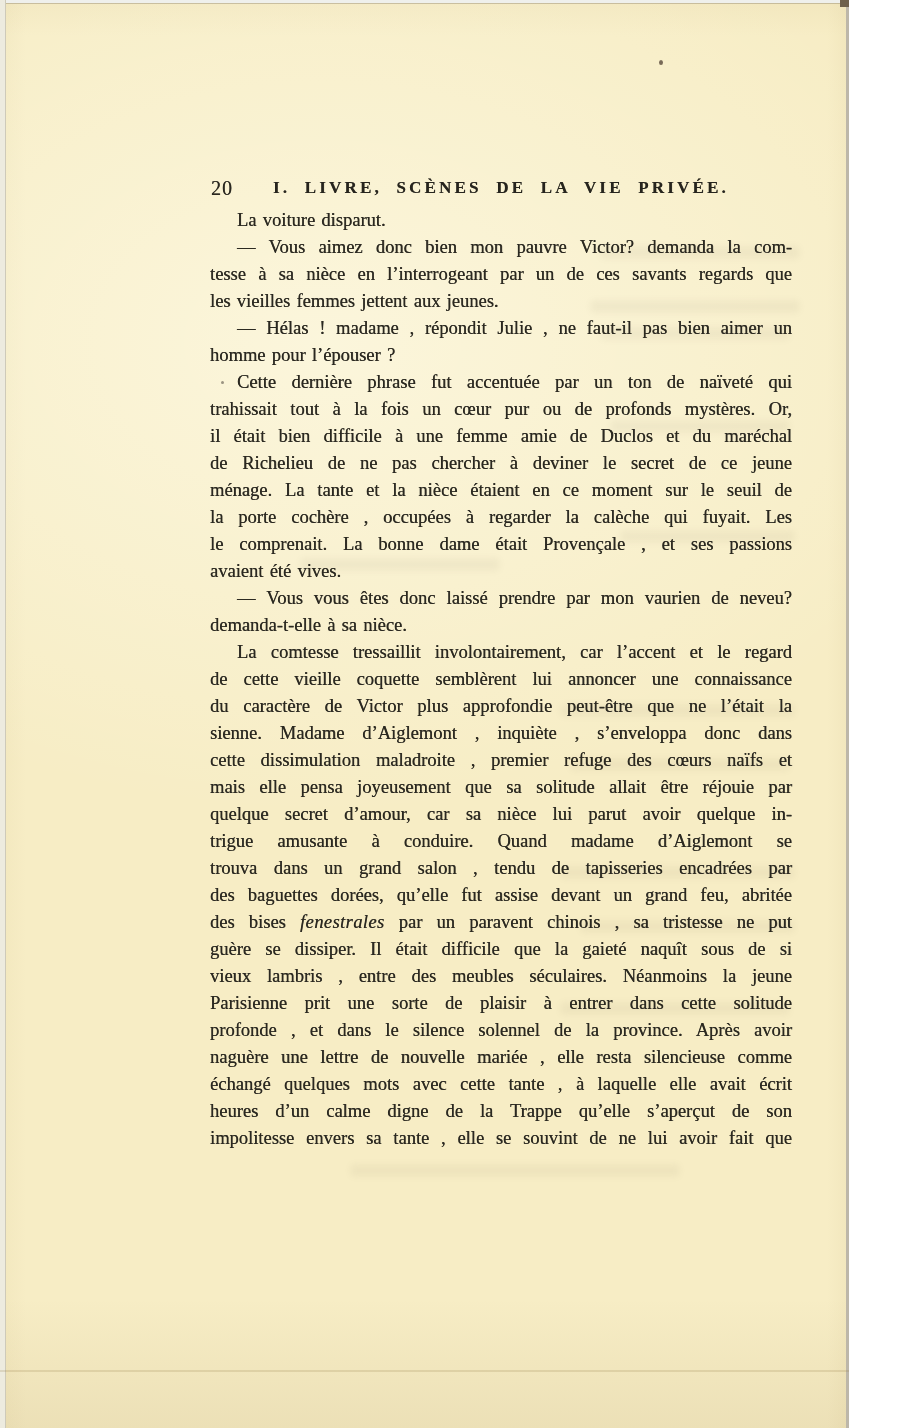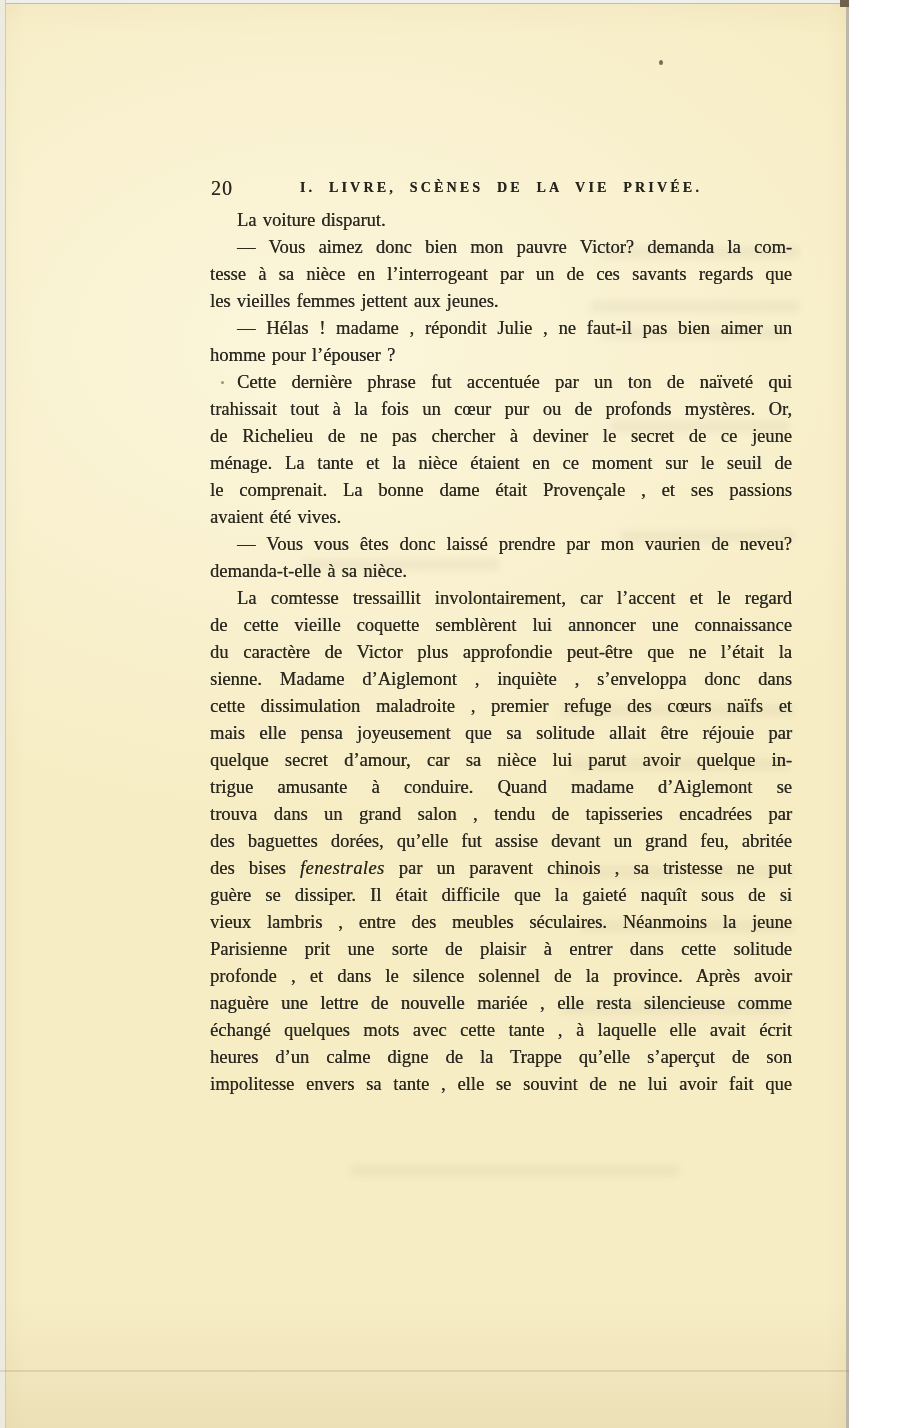--- a/index.html
+++ b/index.html
@@ -11,21 +11,21 @@
       linear-gradient(180deg, rgba(150,120,60,0.05), rgba(150,120,60,0) 36px),
       linear-gradient(0deg, rgba(140,110,55,0.10), rgba(140,110,55,0) 130px),
       linear-gradient(90deg, rgba(150,120,60,0.05), rgba(150,120,60,0) 26px),
       linear-gradient(270deg, rgba(150,120,60,0.06), rgba(150,120,60,0) 22px);
     font-family:"Liberation Serif","DejaVu Serif",serif;
     color:#2a2820;
   }
   .content{position:absolute;left:210px;top:176px;width:582px;}
   .header{position:relative;height:24px;margin-bottom:7px;}
   .page-number{position:absolute;left:1px;top:0;font-size:20px;line-height:24px;letter-spacing:1px;text-shadow:0.3px 0 0 rgba(42,40,32,0.75);}
-  .running-title{text-align:center;font-weight:bold;font-size:14px;line-height:24px;letter-spacing:3.2px;word-spacing:7px;color:#26241d;text-shadow:0.2px 0 0 rgba(38,36,29,0.6);}
+  .running-title{text-align:center;font-weight:bold;font-size:17px;line-height:24px;letter-spacing:3.2px;word-spacing:7px;color:#26241d;text-shadow:0.2px 0 0 rgba(38,36,29,0.6);}
   .para{margin:0;}
   .line{font-size:18.5px;line-height:27px;word-spacing:1.6px;white-space:normal;text-shadow:0.3px 0 0 rgba(42,40,32,0.8);}
   .just{text-align:justify;text-align-last:justify;}
   .indent{text-indent:27px;}
   .line i{font-style:italic;letter-spacing:0.4px;}
   
   .edge-top{position:absolute;top:0;left:0;width:100%;height:3px;background:#eff0ec;}
   .edge-top-line{position:absolute;top:3px;left:0;width:100%;height:1px;background:rgba(120,110,90,0.35);}
   .edge-left{position:absolute;top:0;left:0;width:5px;height:100%;background:#edebdf;border-right:1px solid rgba(150,140,115,0.35);}
   .edge-right{position:absolute;top:0;right:0;width:3px;height:100%;background:#bdb7a9;}
@@ -69,22 +69,24 @@
           <div class="line just">tesse à sa nièce en l’interrogeant par un de ces savants regards que</div>
           <div class="line">les vieilles femmes jettent aux jeunes.</div>
         </div>
         <div class="para">
           <div class="line just indent">— Hélas ! madame , répondit Julie , ne faut-il pas bien aimer un</div>
           <div class="line">homme pour l’épouser ?</div>
         </div>
         <div class="para">
           <div class="line just indent">Cette dernière phrase fut accentuée par un ton de naïveté qui</div>
           <div class="line just">trahissait tout à la fois un cœur pur ou de profonds mystères. Or,</div>
+          <div class="line just">il était bien difficile à une femme amie de Duclos et du maréchal</div>
           <div class="line just">de Richelieu de ne pas chercher à deviner le secret de ce jeune</div>
           <div class="line just">ménage. La tante et la nièce étaient en ce moment sur le seuil de</div>
+          <div class="line just">la porte cochère , occupées à regarder la calèche qui fuyait. Les</div>
           <div class="line just">le comprenait. La bonne dame était Provençale , et ses passions</div>
           <div class="line">avaient été vives.</div>
         </div>
         <div class="para">
           <div class="line just indent">— Vous vous êtes donc laissé prendre par mon vaurien de neveu?</div>
           <div class="line">demanda-t-elle à sa nièce.</div>
         </div>
         <div class="para">
           <div class="line just indent">La comtesse tressaillit involontairement, car l’accent et le regard</div>
           <div class="line just">de cette vieille coquette semblèrent lui annoncer une connaissance</div>

